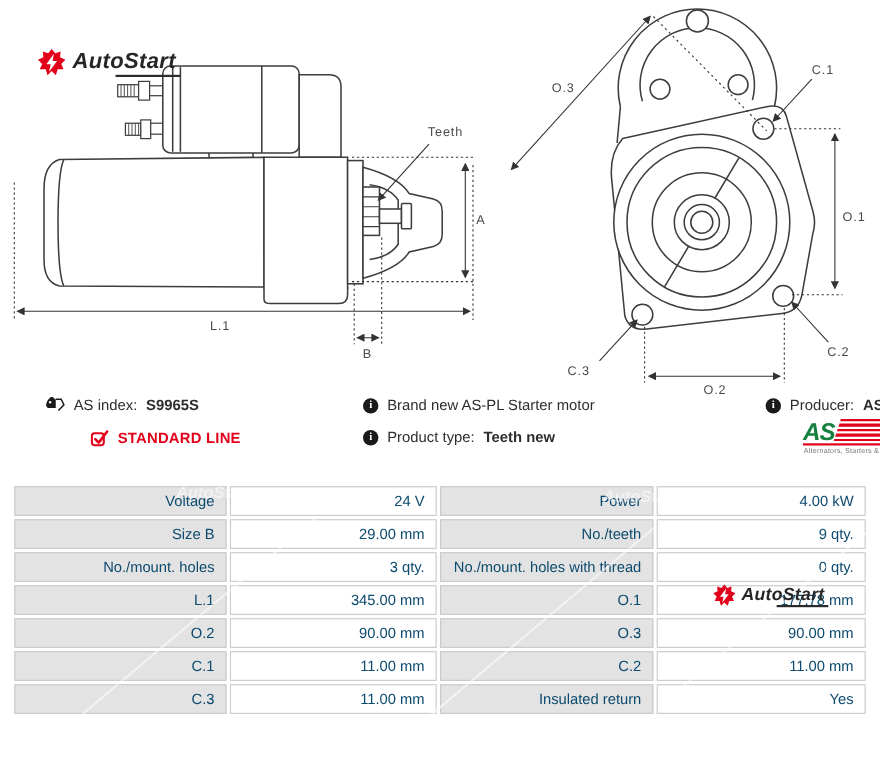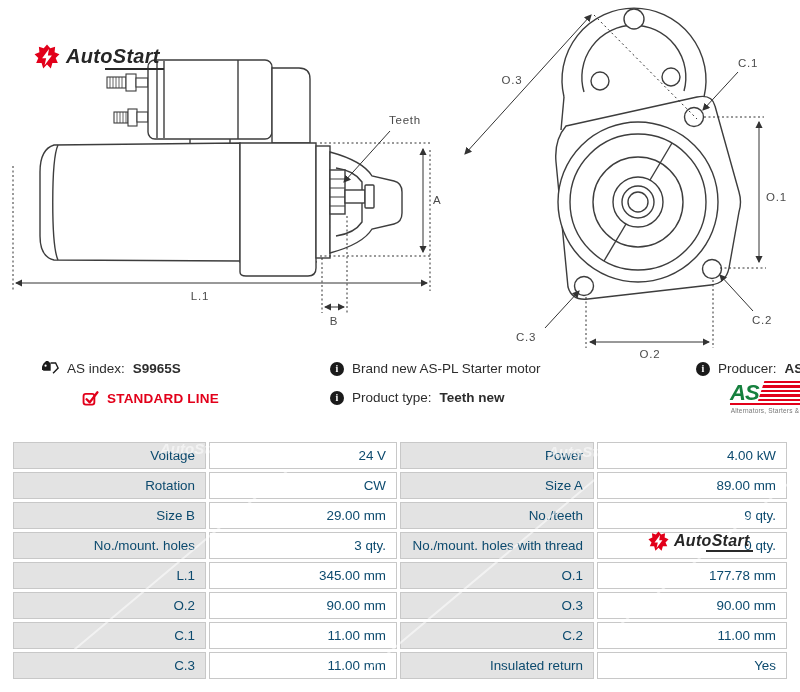--- a/index.html
+++ b/index.html
@@ -249,26 +249,20 @@
         <col style="width:190px">
       </colgroup>
     <tbody>
       <tr>
         <td class="lbl">Voltage</td>
         <td class="val">24 V</td>
         <td class="lbl">Power</td>
         <td class="val">4.00 kW</td>
       </tr>
       <tr>
-        <td class="lbl">Rotation</td>
-        <td class="val">CW</td>
-        <td class="lbl">Size A</td>
-        <td class="val">89.00 mm</td>
-      </tr>
-      <tr>
         <td class="lbl">Size B</td>
         <td class="val">29.00 mm</td>
         <td class="lbl">No./teeth</td>
         <td class="val">9 qty.</td>
       </tr>
       <tr>
         <td class="lbl">No./mount. holes</td>
         <td class="val">3 qty.</td>
         <td class="lbl">No./mount. holes with thread</td>
         <td class="val">0 qty.</td>

